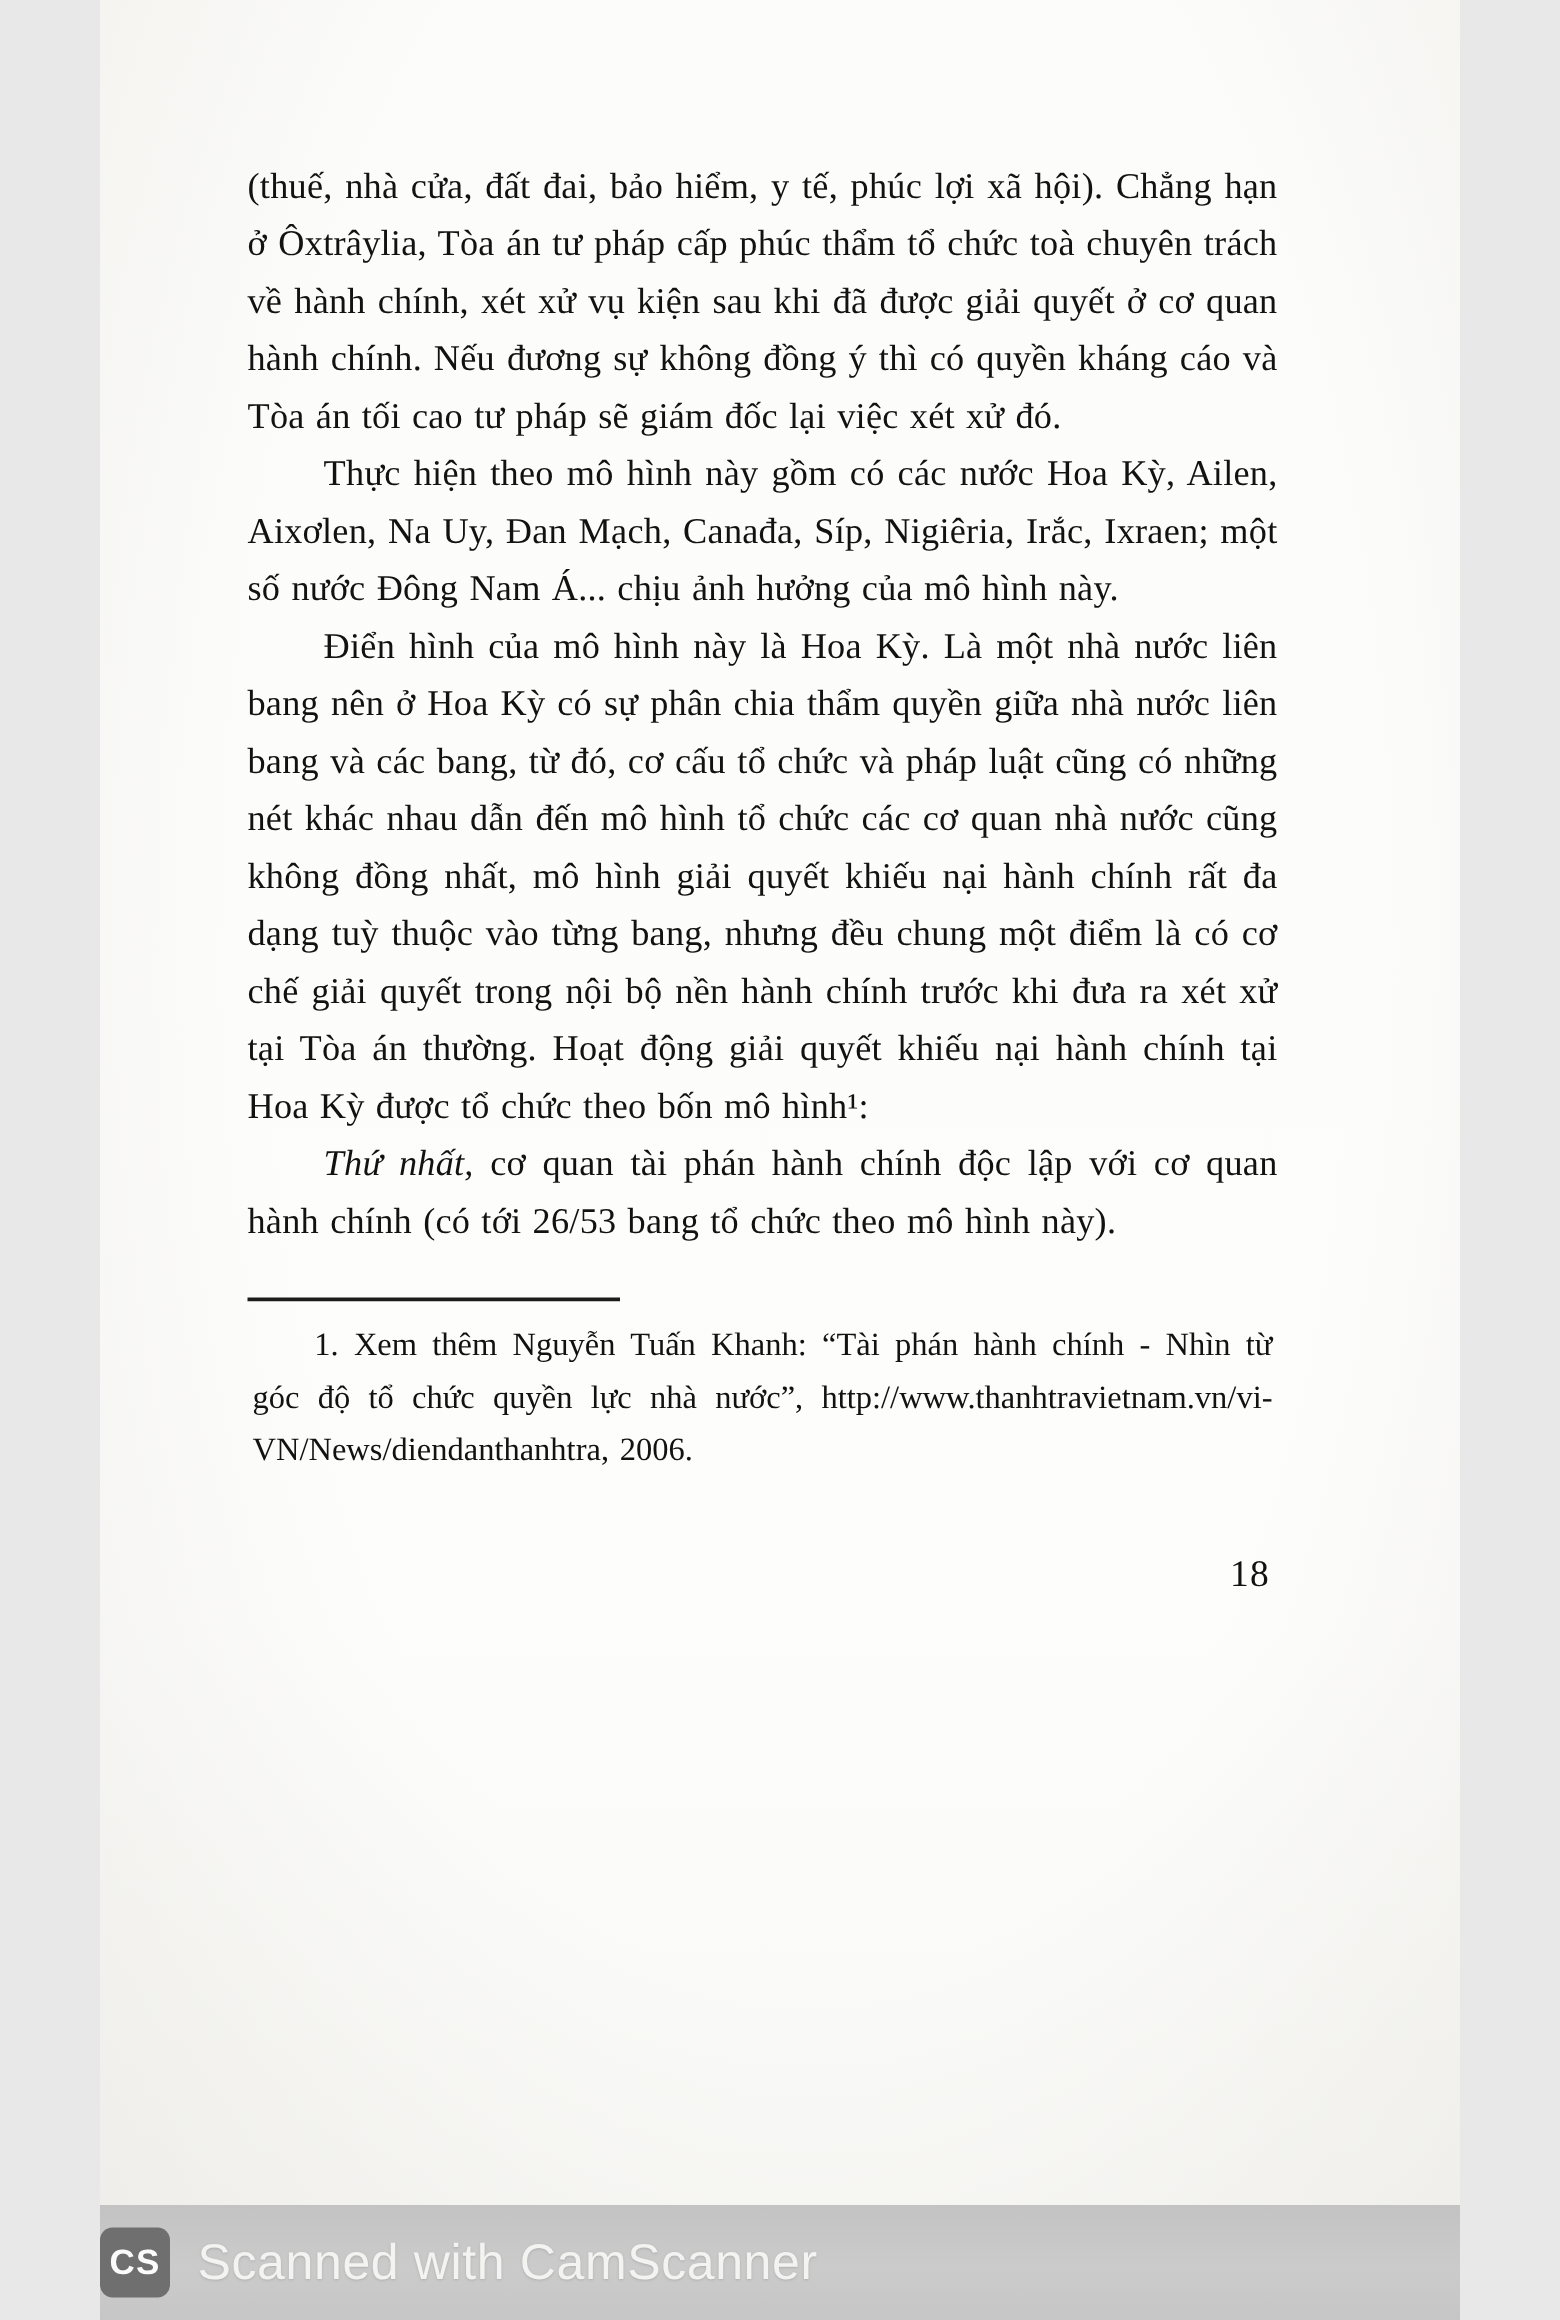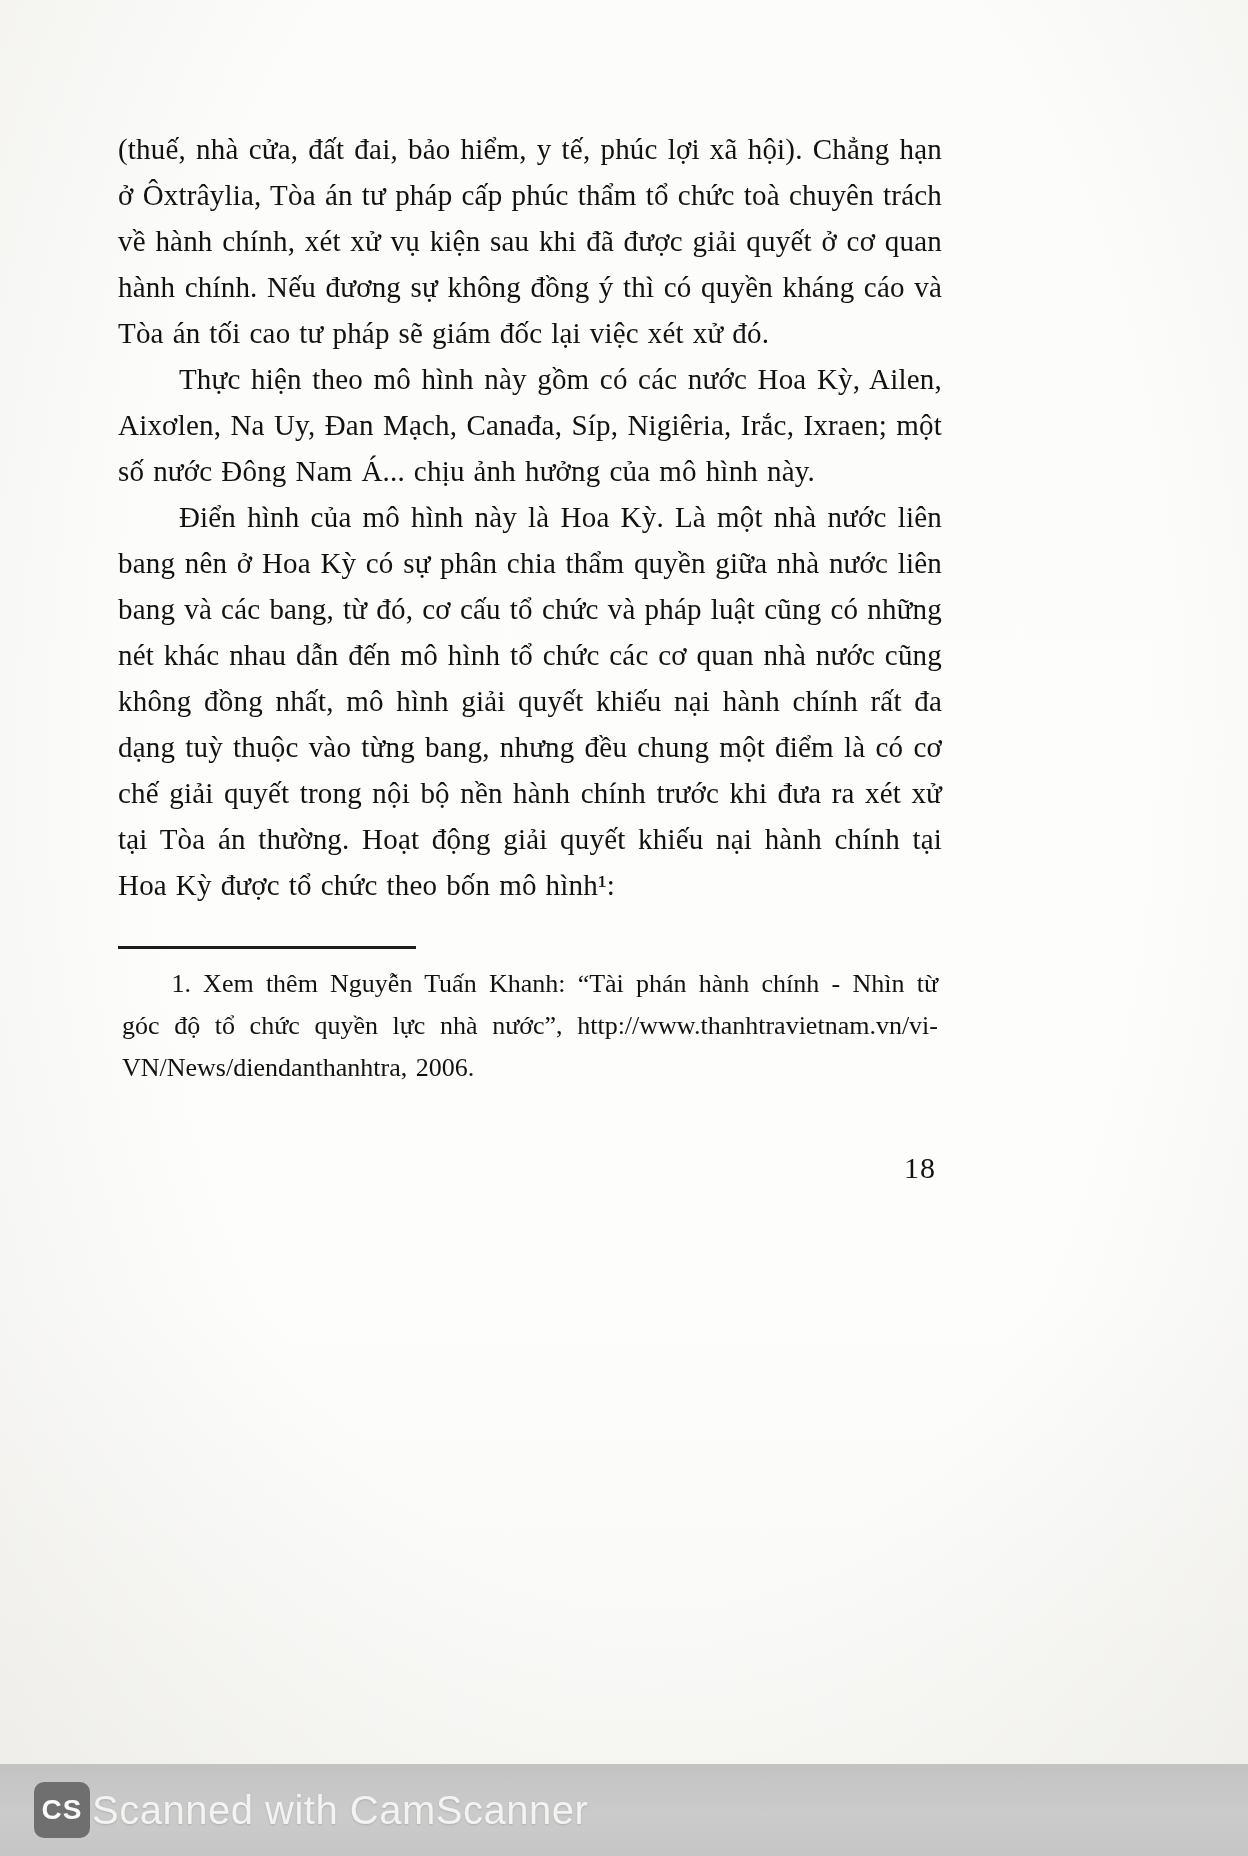--- a/index.html
+++ b/index.html
@@ -2,21 +2,21 @@
 <html lang="vi"><head>
 <meta charset="utf-8">
 <style>
   html, body {
     margin: 0;
     padding: 0;
     background: #e8e8e8;
   }
   .scan-page {
     position: relative;
-    width: 1248px;
+    width: 1088px;
     height: 1856px;
     margin: 0 auto;
     background:
       radial-gradient(ellipse at 52% 38%, rgba(255,255,255,0) 55%, rgba(225,223,218,0.45) 100%),
       linear-gradient(180deg, #fcfcfa 0%, #fdfdfc 70%, #f7f7f4 100%);
     overflow: hidden;
     font-family: "Liberation Serif", "DejaVu Serif", serif;
     color: #121212;
   }
   .text-block {
@@ -67,23 +67,23 @@
   }
   .camscanner-bar {
     position: absolute;
     left: 0;
     right: 0;
     bottom: 0;
     height: 92px;
     background: linear-gradient(180deg, #c3c3c3 0%, #cbcbcb 55%, #c6c6c6 100%);
     display: flex;
     align-items: center;
-    padding-left: 34px;
     box-sizing: border-box;
     font-family: "Liberation Sans", "DejaVu Sans", sans-serif;
+    gap: 20px;
   }
   .cs-logo {
     display: inline-flex;
     align-items: center;
     justify-content: center;
     width: 56px;
     height: 56px;
     border-radius: 10px;
     background: #6f6f6f;
     color: #fbfbfb;
@@ -107,20 +107,21 @@
 <div class="scan-page">
 
   <main class="text-block">
 
     <p class="para no-indent">(thuế, nhà cửa, đất đai, bảo hiểm, y tế, phúc lợi xã hội). Chẳng hạn ở Ôxtrâylia, Tòa án tư pháp cấp phúc thẩm tổ chức toà chuyên trách về hành chính, xét xử vụ kiện sau khi đã được giải quyết ở cơ quan hành chính. Nếu đương sự không đồng ý thì có quyền kháng cáo và Tòa án tối cao tư pháp sẽ giám đốc lại việc xét xử đó.</p>
 
     <p class="para">Thực hiện theo mô hình này gồm có các nước Hoa Kỳ, Ailen, Aixơlen, Na Uy, Đan Mạch, Canađa, Síp, Nigiêria, Irắc, Ixraen; một số nước Đông Nam Á... chịu ảnh hưởng của mô hình này.</p>
 
     <p class="para">Điển hình của mô hình này là Hoa Kỳ. Là một nhà nước liên bang nên ở Hoa Kỳ có sự phân chia thẩm quyền giữa nhà nước liên bang và các bang, từ đó, cơ cấu tổ chức và pháp luật cũng có những nét khác nhau dẫn đến mô hình tổ chức các cơ quan nhà nước cũng không đồng nhất, mô hình giải quyết khiếu nại hành chính rất đa dạng tuỳ thuộc vào từng bang, nhưng đều chung một điểm là có cơ chế giải quyết trong nội bộ nền hành chính trước khi đưa ra xét xử tại Tòa án thường. Hoạt động giải quyết khiếu nại hành chính tại Hoa Kỳ được tổ chức theo bốn mô hình¹:</p>
 
+    <p class="para"><span class="lead-italic">Thứ nhất,</span><span> cơ quan tài phán hành chính độc lập với cơ quan hành chính (có tới 26/53 bang tổ chức theo mô hình này).</span></p>
 
     <div class="footnote-rule"></div>
 
     <p class="footnote">1. Xem thêm Nguyễn Tuấn Khanh: “Tài phán hành chính - Nhìn từ góc độ tổ chức quyền lực nhà nước”, http://www.thanhtravietnam.vn/vi-VN/News/diendanthanhtra, 2006.</p>
 
     <div class="page-number">18</div>
 
   </main>
 
   <footer class="camscanner-bar">

